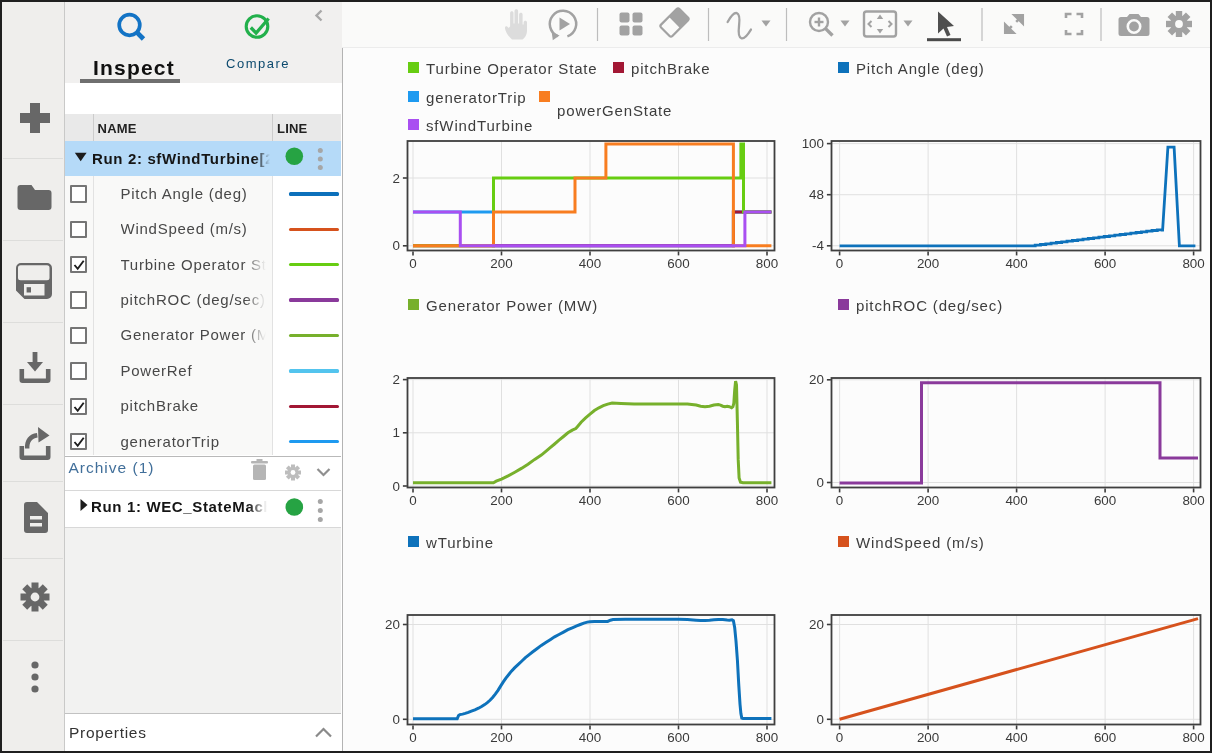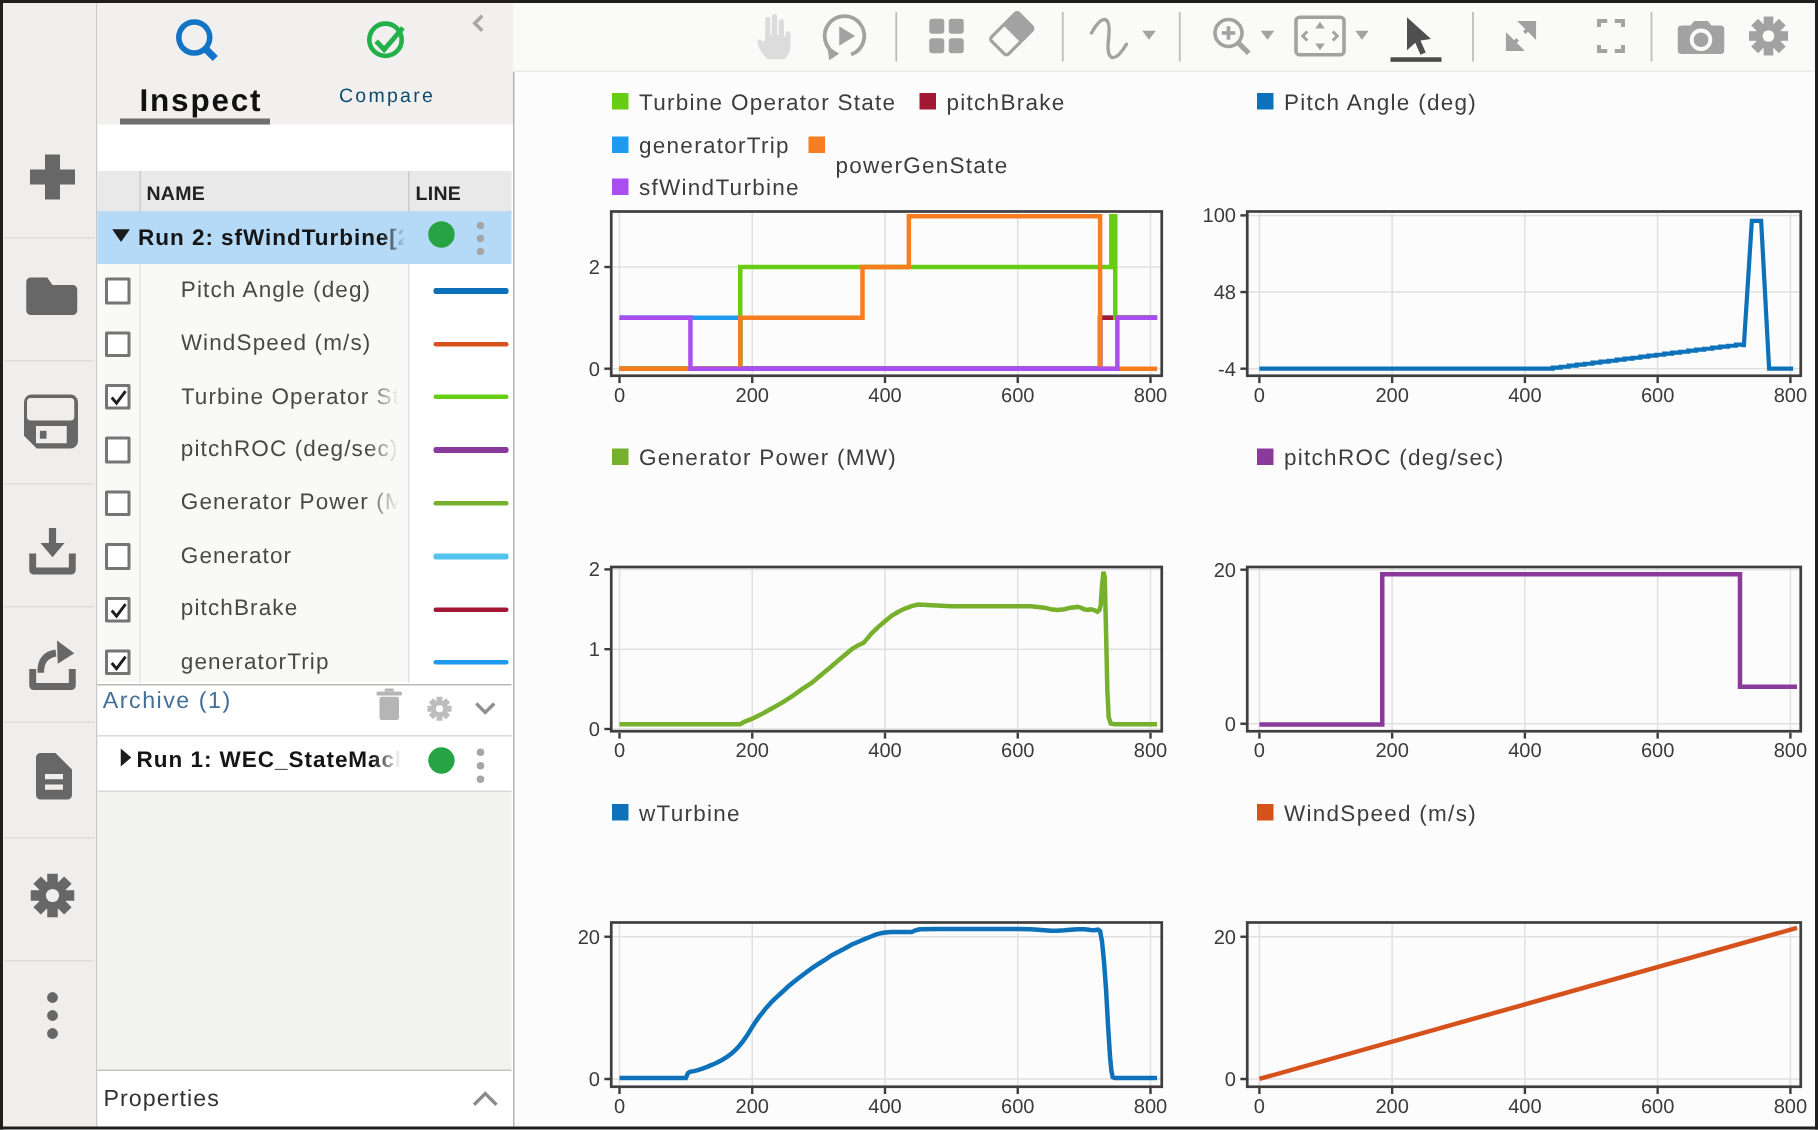--- a/index.html
+++ b/index.html
@@ -88,21 +88,21 @@
     </div>
     <div style="position:absolute;left:55.5px;top:252.5px;width:145px;height:20px;line-height:20px;overflow:hidden;white-space:nowrap;font-size:15px;letter-spacing:0.75px;color:#484848;-webkit-mask-image:linear-gradient(90deg,#000 124px,transparent 145px);">Turbine Operator State</div>
     <div style="position:absolute;left:223.5px;top:260.9px;width:50.5px;height:3.6px;border-radius:1.5px;background:#67cd12"></div>
     <div style="position:absolute;left:4.5px;top:289.3px;width:13.5px;height:13.5px;border:2px solid #757575;border-radius:1px;background:#fff"></div>
     <div style="position:absolute;left:55.5px;top:287.9px;width:145px;height:20px;line-height:20px;overflow:hidden;white-space:nowrap;font-size:15px;letter-spacing:0.75px;color:#484848;-webkit-mask-image:linear-gradient(90deg,#000 124px,transparent 145px);">pitchROC (deg/sec)</div>
     <div style="position:absolute;left:223.5px;top:296.3px;width:50.5px;height:3.6px;border-radius:1.5px;background:#8a3a9b"></div>
     <div style="position:absolute;left:4.5px;top:324.7px;width:13.5px;height:13.5px;border:2px solid #757575;border-radius:1px;background:#fff"></div>
     <div style="position:absolute;left:55.5px;top:323.3px;width:145px;height:20px;line-height:20px;overflow:hidden;white-space:nowrap;font-size:15px;letter-spacing:0.75px;color:#484848;-webkit-mask-image:linear-gradient(90deg,#000 124px,transparent 145px);">Generator Power (MW)</div>
     <div style="position:absolute;left:223.5px;top:331.7px;width:50.5px;height:3.6px;border-radius:1.5px;background:#77b02c"></div>
     <div style="position:absolute;left:4.5px;top:360.1px;width:13.5px;height:13.5px;border:2px solid #757575;border-radius:1px;background:#fff"></div>
-    <div style="position:absolute;left:55.5px;top:358.7px;width:145px;height:20px;line-height:20px;overflow:hidden;white-space:nowrap;font-size:15px;letter-spacing:0.75px;color:#484848;">Generator</div>
+    <div style="position:absolute;left:55.5px;top:358.7px;width:145px;height:20px;line-height:20px;overflow:hidden;white-space:nowrap;font-size:15px;letter-spacing:0.75px;color:#484848;">PowerRef</div>
     <div style="position:absolute;left:223.5px;top:367.1px;width:50.5px;height:3.6px;border-radius:1.5px;background:#53c4ee"></div>
     <div style="position:absolute;left:4.5px;top:395.5px;width:13.5px;height:13.5px;border:2px solid #757575;border-radius:1px;background:#fff">
       <svg width="14" height="14" style="position:absolute;left:0;top:0">
         <path d="M2.5 7 l3.2 3.8 l6 -8" fill="none" stroke="#1e1e1e" stroke-width="1.9"></path>
       </svg>
     </div>
     <div style="position:absolute;left:55.5px;top:394.1px;width:145px;height:20px;line-height:20px;overflow:hidden;white-space:nowrap;font-size:15px;letter-spacing:0.75px;color:#484848;">pitchBrake</div>
     <div style="position:absolute;left:223.5px;top:402.5px;width:50.5px;height:3.6px;border-radius:1.5px;background:#a21734"></div>
     <div style="position:absolute;left:4.5px;top:430.9px;width:13.5px;height:13.5px;border:2px solid #757575;border-radius:1px;background:#fff">
       <svg width="14" height="14" style="position:absolute;left:0;top:0">

